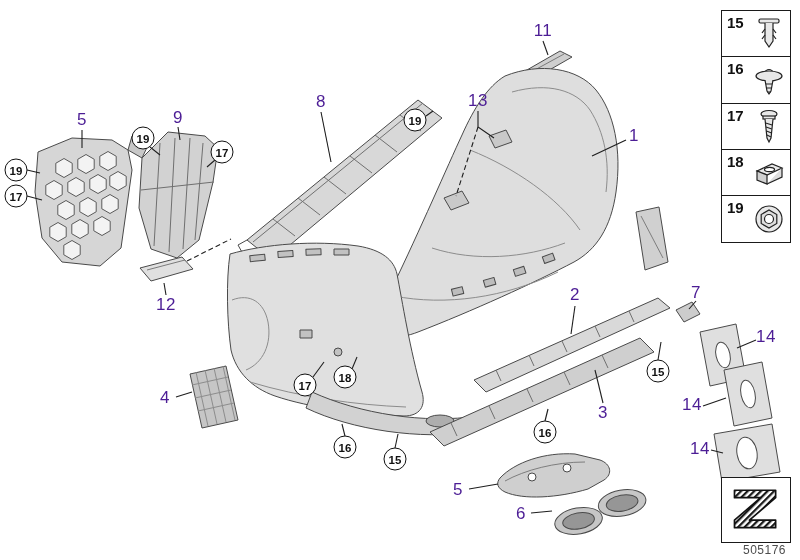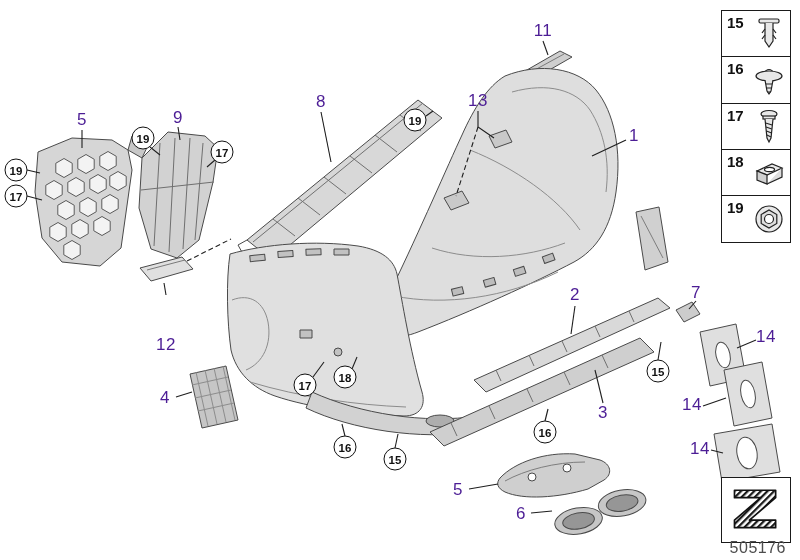--- a/index.html
+++ b/index.html
@@ -26,21 +26,21 @@
   }
   .legend-box:first-child{margin-top:0;}
   .legend-num{font-weight:bold;font-size:15px;color:#111;padding:3px 0 0 5px;width:20px;}
   .legend-icon{flex:1;display:flex;justify-content:center;align-items:center;height:100%;}
   #symbol-box{
     position:absolute;left:721px;top:477px;width:70px;height:66px;
     border:1.7px solid #1a1a1a;background:#fff;box-sizing:border-box;
     display:flex;align-items:center;justify-content:center;
   }
   #part-number{
-    position:absolute;right:14px;bottom:3px;font-size:16px;color:#4d4d4d;letter-spacing:0.5px;
+    position:absolute;right:14px;bottom:3px;font-size:12px;color:#4d4d4d;letter-spacing:0.5px;
   }
 </style>
 </head>
 <body>
 
 <div id="stage">
 
   <svg id="drawing" width="800" height="560" viewBox="0 0 800 560" xmlns="http://www.w3.org/2000/svg">
     <defs>
       <pattern id="hatch" width="5" height="5" patternUnits="userSpaceOnUse" patternTransform="rotate(45)">
@@ -185,21 +185,21 @@
       <div class="callout-plain" style="left: 575px; top: 295px;">2</div>
       <div class="callout-plain" style="left: 603px; top: 413px;">3</div>
       <div class="callout-plain" style="left: 165px; top: 398px;">4</div>
       <div class="callout-plain" style="left: 458px; top: 490px;">5</div>
       <div class="callout-plain" style="left: 521px; top: 514px;">6</div>
       <div class="callout-plain" style="left: 696px; top: 293px;">7</div>
       <div class="callout-plain" style="left: 321px; top: 102px;">8</div>
       <div class="callout-plain" style="left: 178px; top: 118px;">9</div>
       <div class="callout-plain" style="left: 82px; top: 120px;">5</div>
       <div class="callout-plain" style="left: 543px; top: 31px;">11</div>
-      <div class="callout-plain" style="left: 166px; top: 305px; margin-top: 40px;">12</div>
+      <div class="callout-plain" style="left: 166px; top: 305px;">12</div>
       <div class="callout-plain" style="left: 478px; top: 101px;">13</div>
       <div class="callout-plain" style="left: 766px; top: 337px;">14</div>
       <div class="callout-plain" style="left: 692px; top: 405px;">14</div>
       <div class="callout-plain" style="left: 700px; top: 449px;">14</div>
       <div class="callout-circled" style="left: 143px; top: 138px;">19</div>
       <div class="callout-circled" style="left: 222px; top: 152px;">17</div>
       <div class="callout-circled" style="left: 16px; top: 170px;">19</div>
       <div class="callout-circled" style="left: 16px; top: 196px;">17</div>
       <div class="callout-circled" style="left: 415px; top: 120px;">19</div>
       <div class="callout-circled" style="left: 305px; top: 385px;">17</div>

